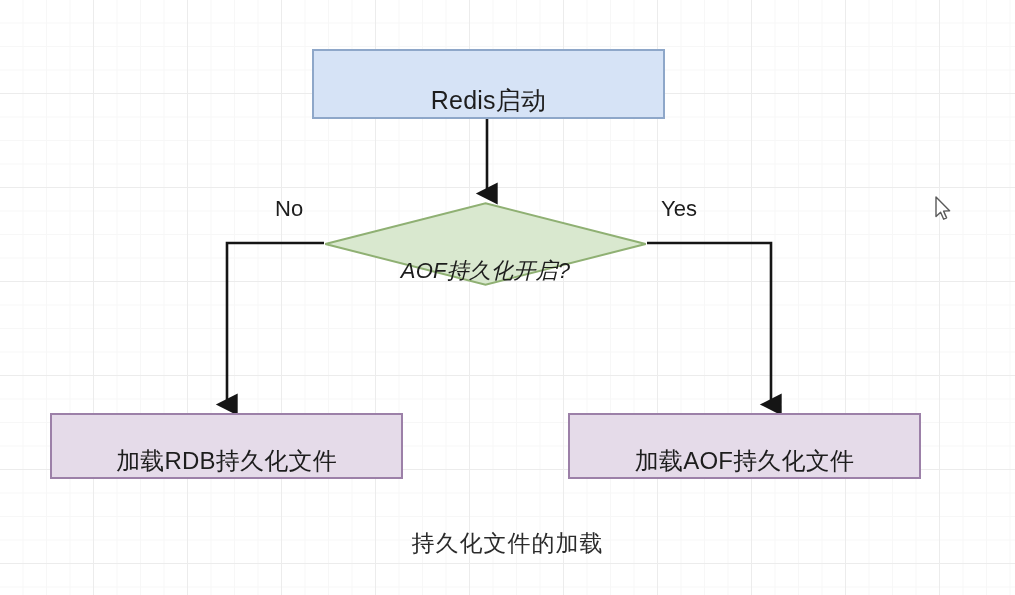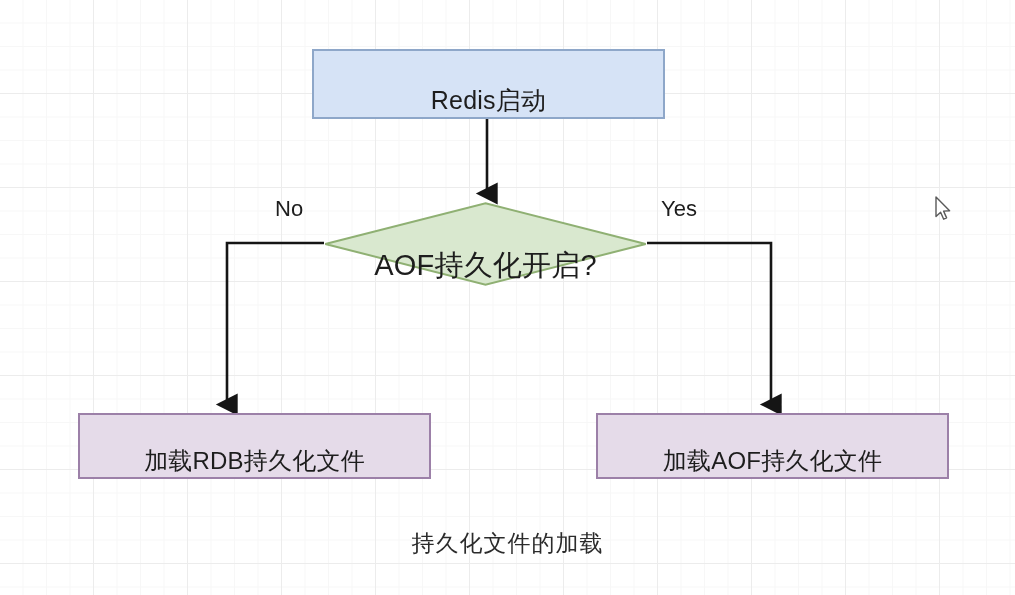--- a/index.html
+++ b/index.html
@@ -60,22 +60,23 @@
   }
 
   
   #node-decision-wrap {
     left: 324px;
     top: 202px;
     width: 323px;
     height: 84px;
     background: transparent;
     border: none;
-    font-size: 29px;
+    font-size: 22px;
     z-index: 3;
+    font-style: italic;
   }
   #node-decision-wrap .diamond-svg {
     position: absolute;
     left: 0;
     top: 0;
     width: 323px;
     height: 84px;
   }
   #node-decision-wrap .diamond-label {
     position: relative;
@@ -83,21 +84,20 @@
     color: #1d1d1d;
   }
 
   
   .node-outcome {
     top: 413px;
     height: 66px;
     background: #e5dbe9;
     border: 2px solid #9c80a8;
     font-size: 24px;
-    margin-left: 28px;
   }
   #node-rdb {
     left: 50px;
     width: 353px;
   }
   #node-aof {
     left: 568px;
     width: 353px;
   }
 

